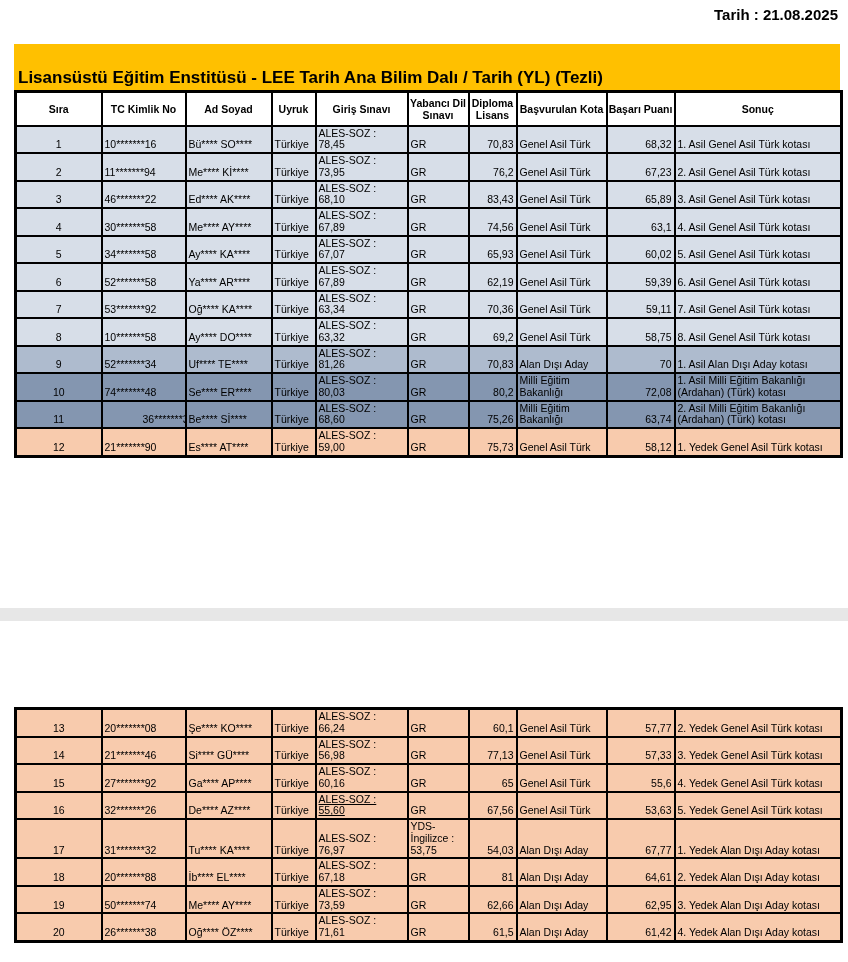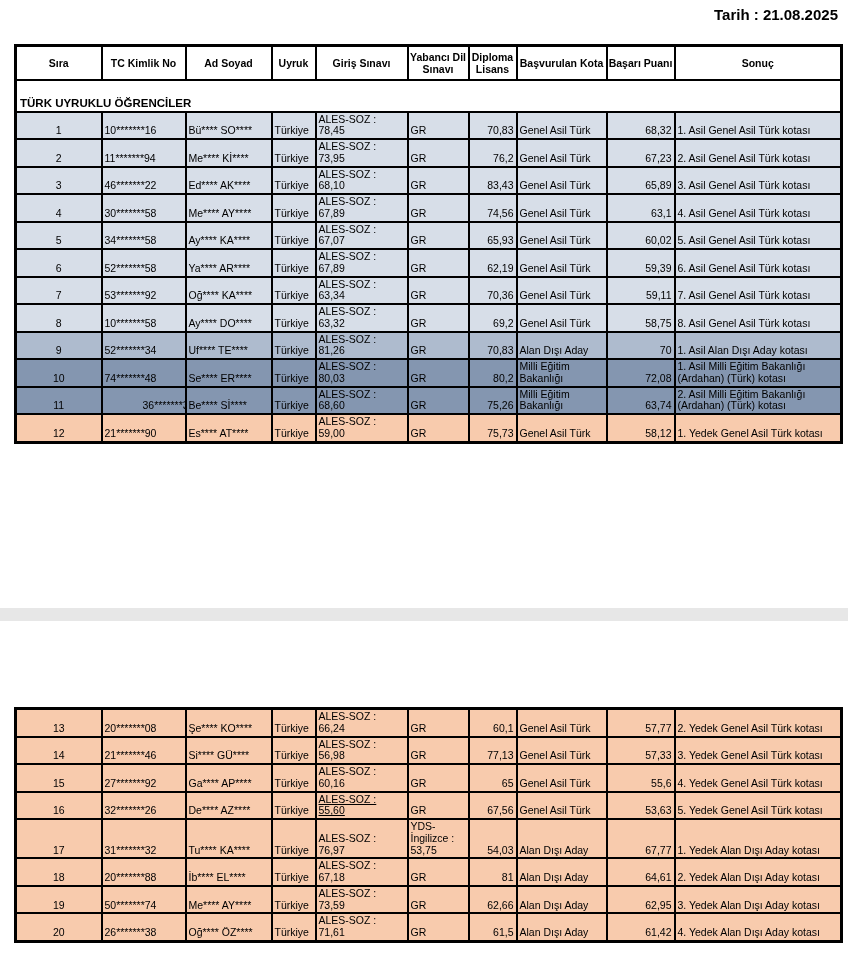--- a/index.html
+++ b/index.html
@@ -73,20 +73,21 @@
     background:var(--c-divider);
   }
   .sheet2{position:absolute;left:14px;top:707px;width:826px;}
 </style>
 </head>
 <body>
 
 <div class="report-date">Tarih : 21.08.2025</div>
 
 <div class="sheet1">
+  <div class="title-bar">Lisansüstü Eğitim Enstitüsü - LEE Tarih Ana Bilim Dalı / Tarih (YL) (Tezli)</div>
   <table class="results">
     <colgroup>
       <col style="width:86px">
         <col style="width:84px">
         <col style="width:86px">
       <col style="width:44px">
         <col style="width:92px">
         <col style="width:61px">
       <col style="width:48px">
         <col style="width:90px">
@@ -101,23 +102,20 @@
           <th>Uyruk</th>
           <th>Giriş Sınavı</th>
           <th>Yabancı Dil Sınavı</th>
           <th>Diploma Lisans</th>
           <th>Başvurulan Kota</th>
           <th>Başarı Puanı</th>
           <th>Sonuç</th>
         </tr>
     </thead>
     <tbody id="tbody1">
-      <tr class="section-row">
-        <td colspan="10">TÜRK UYRUKLU ÖĞRENCİLER</td>
-      </tr>
     <tr class="tier-light">
           <td style="text-align: center;">1</td>
           <td style="text-align: left;">10*******16</td>
           <td style="text-align: left; margin-left: 19px;">Bü**** SO****</td>
           <td style="text-align: left;">Türkiye</td>
           <td style="text-align: left;">ALES-SOZ : 78,45</td>
           <td style="text-align: left;">GR</td>
           <td style="text-align: right;">70,83</td>
           <td style="text-align: left;">Genel Asil Türk</td>
           <td style="text-align: right;">68,32</td>

